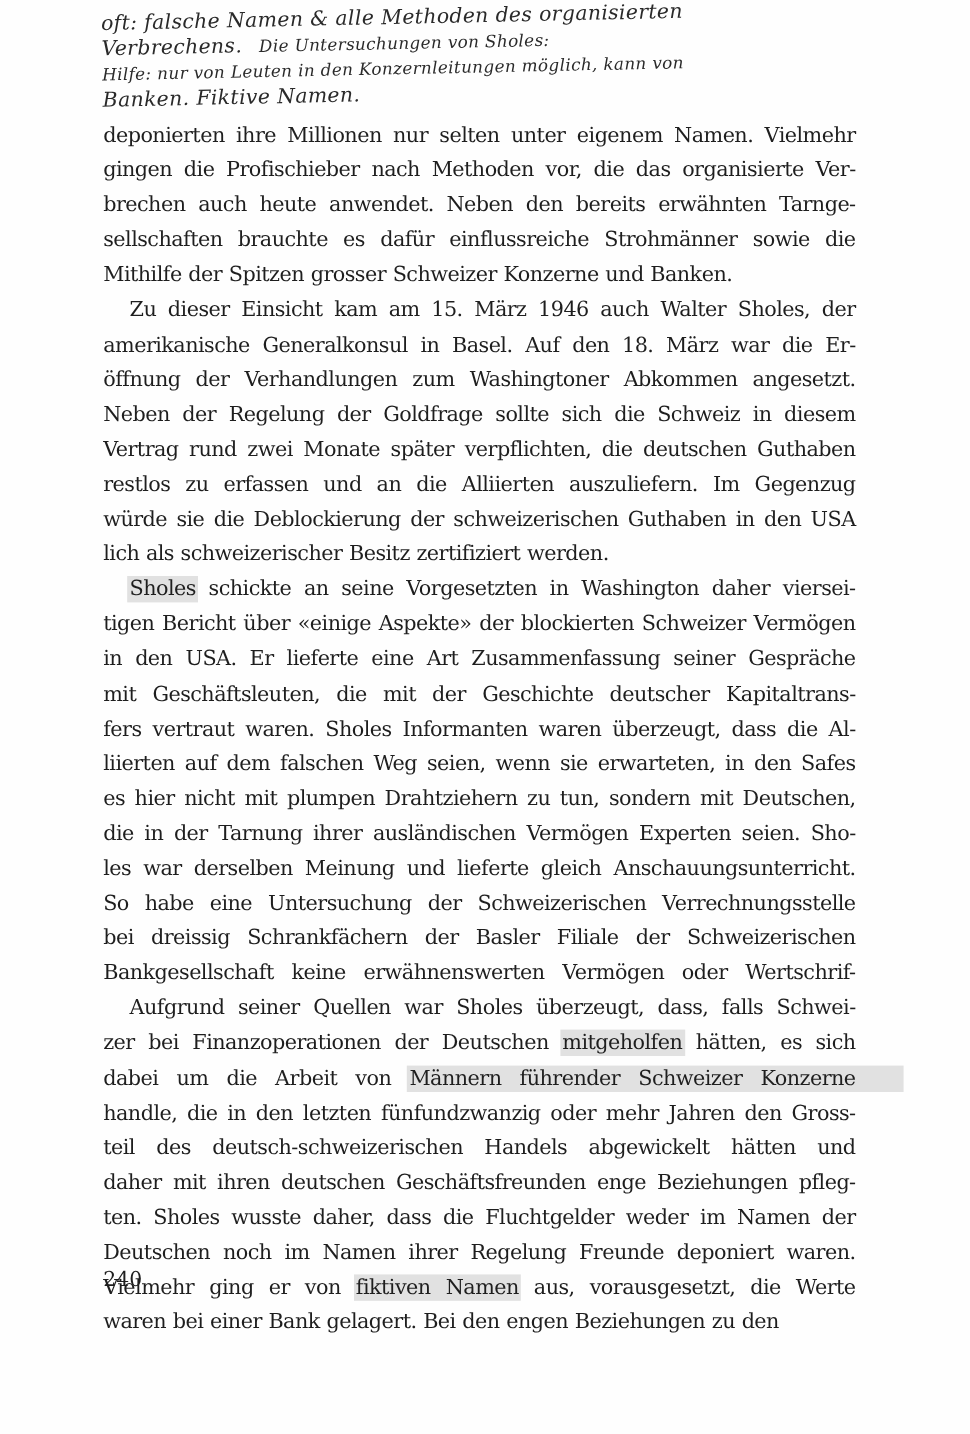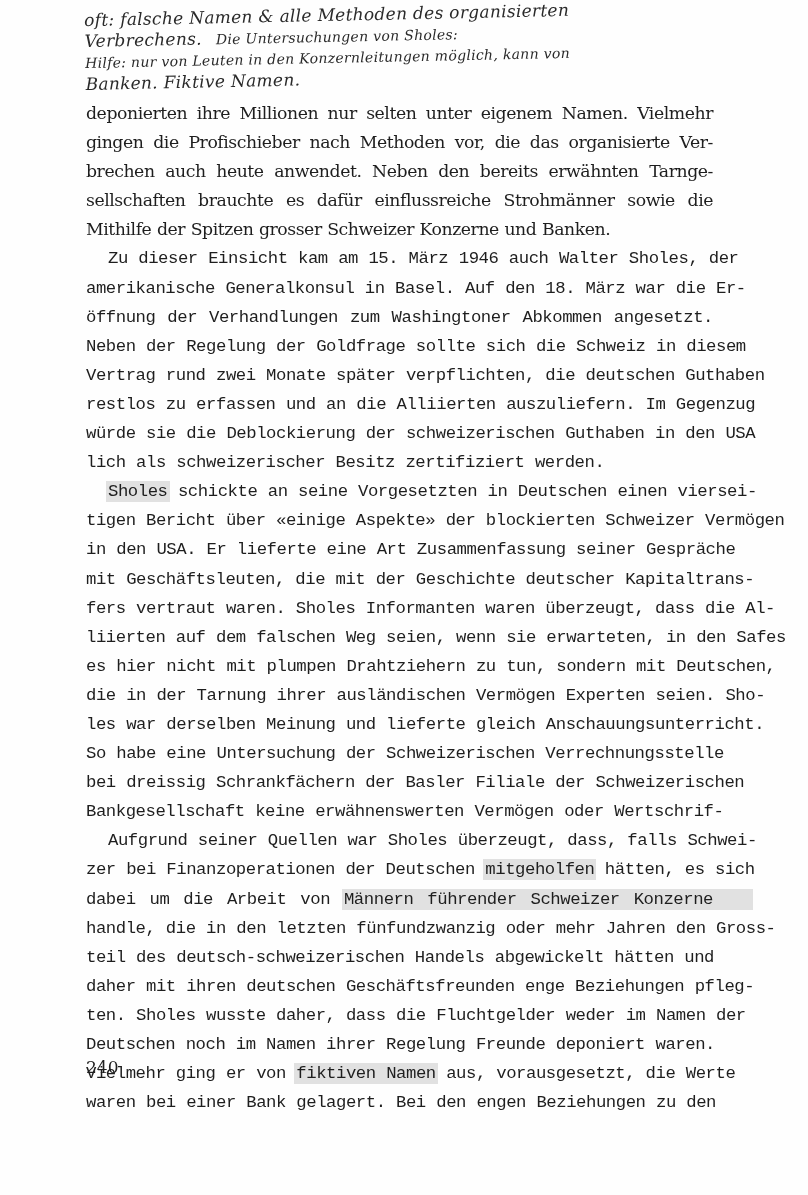--- a/index.html
+++ b/index.html
@@ -18,21 +18,21 @@
   .hw-line.l0 { padding-left: 0; }
   .hw-line.l1 { padding-left: 0; }
   .hw-line .sub { font-size: 14px; padding-left: 14px; }
   .hw-line.l2 { font-size: 14px; }
   .text-col {
     position: absolute; left: 86px; top: 99px; width: 627px;
     font-family: "DejaVu Serif", serif; font-size: 17.3px; line-height: 29.1px;
     text-align: justify; letter-spacing: -0.45px; word-spacing: 0.5px; color: #1e1e1e;
   }
   .para { margin: 0; text-indent: 0; }
-  .para.indent { text-indent: 22px; font-family: Liberation Mono, monospace; }
+  .para.indent { text-indent: 22px; }
   .line { display: block; text-align-last: justify; white-space: nowrap; overflow: visible; }
   .line.last { text-align-last: left; }
   .hl { background: rgba(150,150,150,0.28); border-radius: 0; padding: 1px 2px; margin: 0 -2px; }
   .hl.wide { padding-right: 40px; margin-right: -40px; }
   .page-number {
     position: absolute; left: 86px; top: 1057px; font-family: "DejaVu Serif", serif;
     font-size: 17px; color: #1e1e1e;
   }
 </style>
 </head>
@@ -59,21 +59,21 @@
         <span class="line" style="padding-left: 22px;"><span>Zu dieser Einsicht kam am 15. März 1946 auch Walter Sholes, der</span></span>
         <span class="line"><span>amerikanische Generalkonsul in Basel. Auf den 18. März war die Er-</span></span>
         <span class="line"><span>öffnung der Verhandlungen zum Washingtoner Abkommen angesetzt.</span></span>
         <span class="line"><span>Neben der Regelung der Goldfrage sollte sich die Schweiz in diesem</span></span>
         <span class="line"><span>Vertrag rund zwei Monate später verpflichten, die deutschen Guthaben</span></span>
         <span class="line"><span>restlos zu erfassen und an die Alliierten auszuliefern. Im Gegenzug</span></span>
         <span class="line"><span>würde sie die Deblockierung der schweizerischen Guthaben in den USA</span></span>
         <span class="line last"><span>lich als schweizerischer Besitz zertifiziert werden.</span></span>
       </div>
       <div class="para indent" style="text-indent: 0px;">
-        <span class="line" style="padding-left: 22px;"><span></span><span class="hl">Sholes</span><span> schickte an seine Vorgesetzten in Deutschen einen viersei-</span></span>
+        <span class="line" style="padding-left: 22px;"><span></span><span class="hl">Sholes</span><span> schickte an seine Vorgesetzten in Washington daher viersei-</span></span>
         <span class="line"><span>tigen Bericht über «einige Aspekte» der blockierten Schweizer Vermögen</span></span>
         <span class="line"><span>in den USA. Er lieferte eine Art Zusammenfassung seiner Gespräche</span></span>
         <span class="line"><span>mit Geschäftsleuten, die mit der Geschichte deutscher Kapitaltrans-</span></span>
         <span class="line"><span>fers vertraut waren. Sholes Informanten waren überzeugt, dass die Al-</span></span>
         <span class="line"><span>liierten auf dem falschen Weg seien, wenn sie erwarteten, in den Safes</span></span>
         <span class="line"><span>es hier nicht mit plumpen Drahtziehern zu tun, sondern mit Deutschen,</span></span>
         <span class="line"><span>die in der Tarnung ihrer ausländischen Vermögen Experten seien. Sho-</span></span>
         <span class="line"><span>les war derselben Meinung und lieferte gleich Anschauungsunterricht.</span></span>
         <span class="line"><span>So habe eine Untersuchung der Schweizerischen Verrechnungsstelle</span></span>
         <span class="line"><span>bei dreissig Schrankfächern der Basler Filiale der Schweizerischen</span></span>

